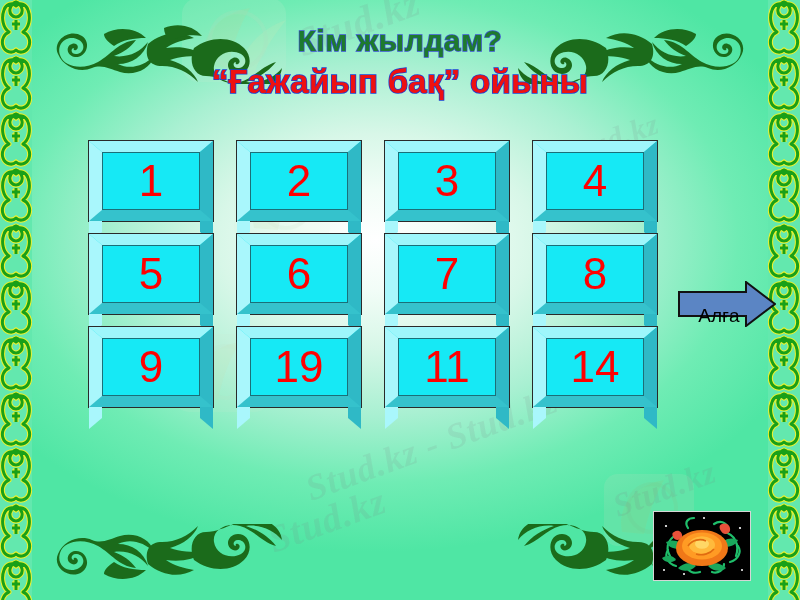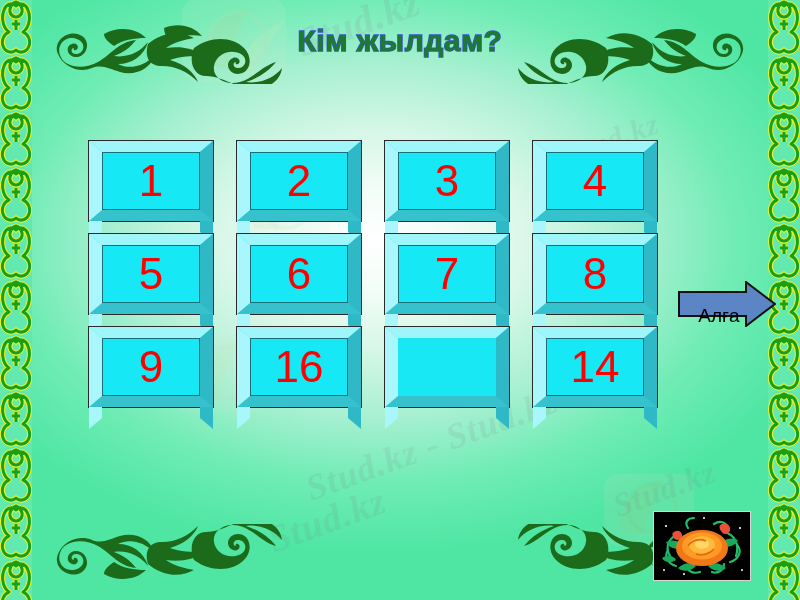--- a/index.html
+++ b/index.html
@@ -351,20 +351,21 @@
                  C194 42 198 48 194 50 C192 51 191 49 192 48 C188 48 189 55 195 54 C202 53 204 44 197 40
                  C186 34 172 40 170 52 C168 64 182 72 196 68 C210 64 218 52 232 48
                  C224 58 214 64 202 68 C216 70 230 64 238 54 C236 70 218 78 202 74 C188 71 176 62 162 62
                  C150 62 144 48 150 34 Z"></path>
       </g>
     </svg>
   </div>
 
   <div class="title-wrap">
     <div class="title-main">Кім жылдам?</div>
+    <div class="title-sub">“Ғажайып бақ” ойыны</div>
   </div>
 
   <div class="grid">
     <div class="numbtn">
       <div class="bevel">
         <span class="bv-top"></span>
           <span class="bv-left"></span>
           <span class="bv-right"></span>
           <span class="bv-bottom"></span>
       </div>
@@ -463,29 +464,32 @@
       </div>
     </div>
     <div class="numbtn">
       <div class="bevel">
         <span class="bv-top"></span>
           <span class="bv-left"></span>
           <span class="bv-right"></span>
           <span class="bv-bottom"></span>
       </div>
       <div class="face">
-        <span class="label">16</span>
-      </div>
-    </div>
-    <div class="numbtn">
-      <div class="bevel">
-        <span class="bv-top"></span>
-          <span class="bv-left"></span>
-          <span class="bv-right"></span>
-          <span class="bv-bottom"></span>
+        <span class="label">19</span>
+      </div>
+    </div>
+    <div class="numbtn">
+      <div class="bevel">
+        <span class="bv-top"></span>
+          <span class="bv-left"></span>
+          <span class="bv-right"></span>
+          <span class="bv-bottom"></span>
+      </div>
+      <div class="face">
+        <span class="label">11</span>
       </div>
     </div>
     <div class="numbtn">
       <div class="bevel">
         <span class="bv-top"></span>
           <span class="bv-left"></span>
           <span class="bv-right"></span>
           <span class="bv-bottom"></span>
       </div>
       <div class="face">

